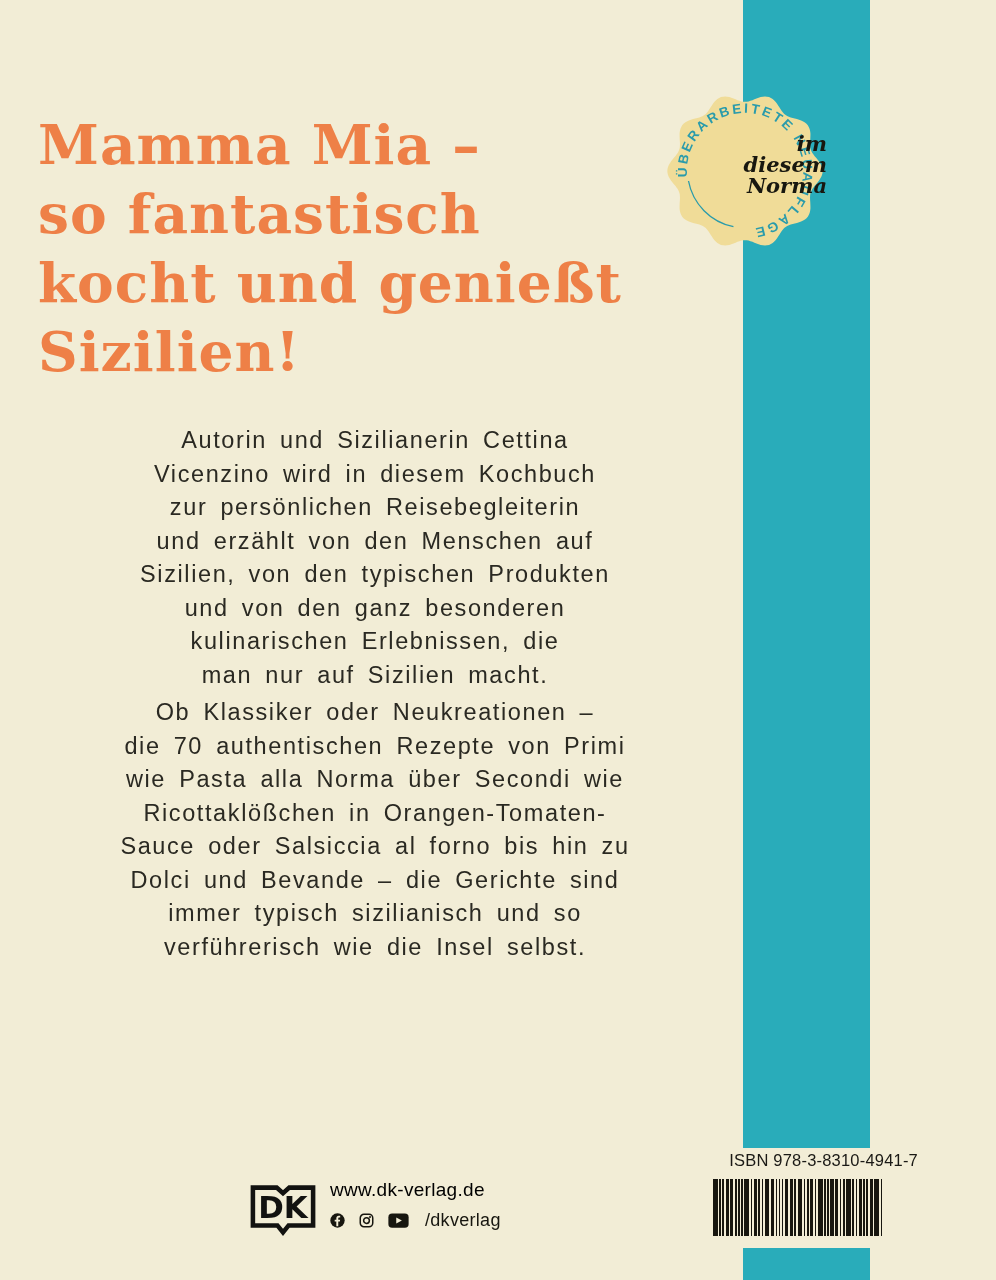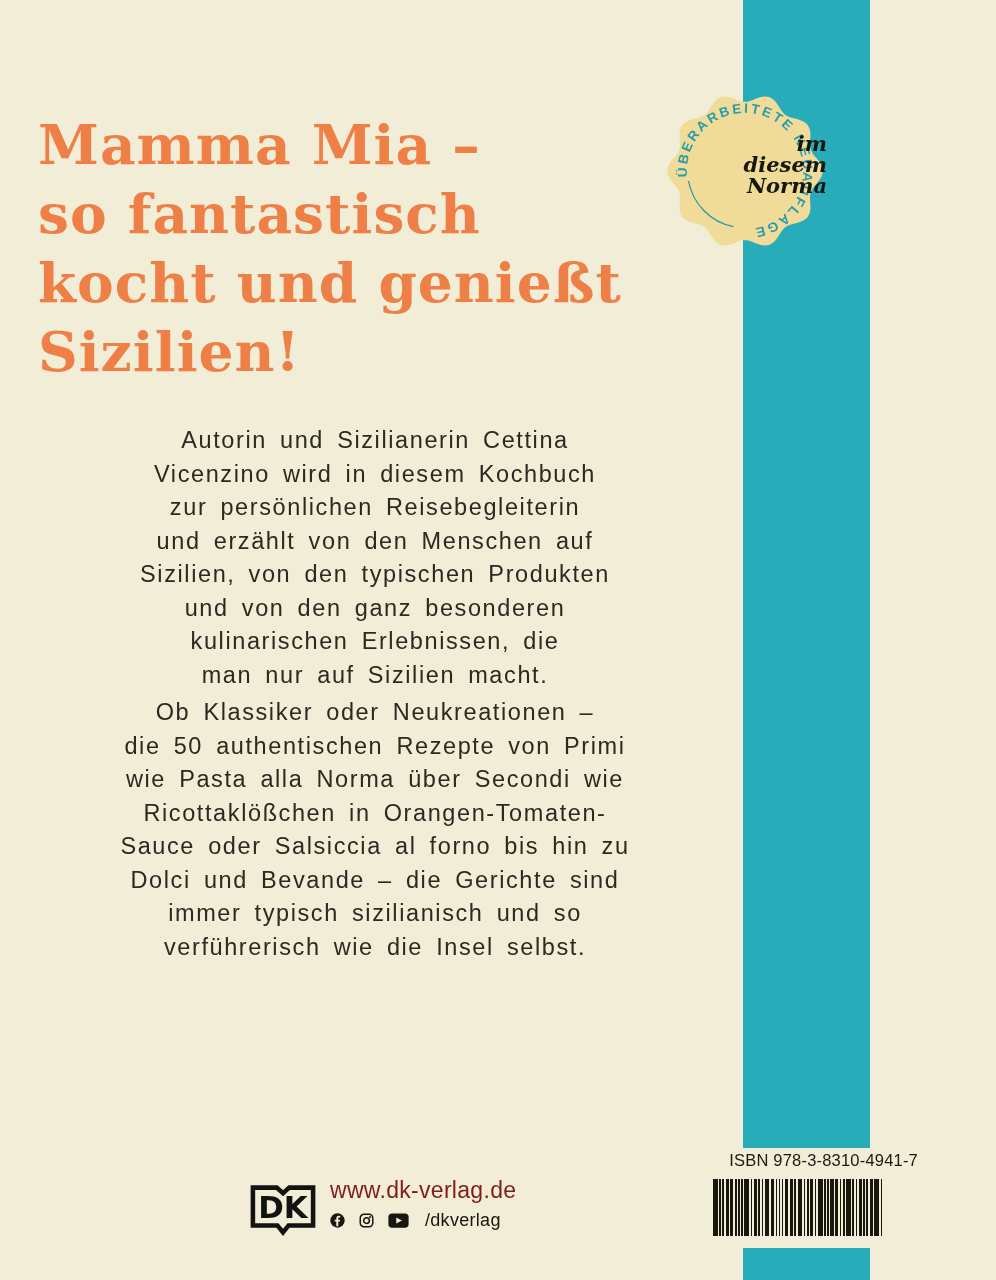--- a/index.html
+++ b/index.html
@@ -50,21 +50,21 @@
     font-style:italic;font-weight:700;
     font-size:21px;line-height:21px;
     color:#18170f;text-align:center;
   }
 
   
   .dk-logo{left:248px;top:1178px;width:70px;height:64px;text-align:right;}
   .dk-logo svg{display:block;width:70px;height:64px;}
   .website{
     left:330px;top:1176px;width:260px;
-    font-size:23px;line-height:28px;color:#7f1d1d;letter-spacing:0.3px;
+    font-size:19px;line-height:28px;color:#000000;letter-spacing:0.3px;
   }
   .social-row{
     left:330px;top:1210px;height:20px;
     display:flex;align-items:center;gap:14px;
   }
   .social-row svg{display:block;}
   .handle{
     font-size:18px;color:#17160f;letter-spacing:0.3px;margin-left:2px;text-align:right;
   }
 
@@ -92,21 +92,21 @@
 
 <div class="abs para para-intro">Autorin und Sizilianerin Cettina
 Vicenzino wird in diesem Kochbuch
 zur persönlichen Reisebegleiterin
 und erzählt von den Menschen auf
 Sizilien, von den typischen Produkten
 und von den ganz besonderen
 kulinarischen Erlebnissen, die
 man nur auf Sizilien macht.</div>
 <div class="abs para para-recipes">Ob Klassiker oder Neukreationen –
-die 50 authentischen Rezepte von Primi
+die 70 authentischen Rezepte von Primi
 wie Pasta alla Norma über Secondi wie
 Ricottaklößchen in Orangen-Tomaten-
 Sauce oder Salsiccia al forno bis hin zu
 Dolci und Bevande – die Gerichte sind
 immer typisch sizilianisch und so
 verführerisch wie die Insel selbst.</div>
 
 <div class="abs badge">
   <svg viewBox="0 0 200 200">
     <path id="scallop" d="M194.7,100.0L194.5,102.5L193.9,104.9L192.9,107.3L191.6,109.6L190.1,111.9L188.4,114.0L186.7,116.1L185.0,118.1L183.5,120.0L182.1,122.0L181.0,124.0L180.2,126.1L179.6,128.2L179.4,130.5L179.3,132.8L179.4,135.3L179.6,138.0L179.7,140.6L179.8,143.3L179.8,146.0L179.4,148.7L178.8,151.2L177.9,153.5L176.6,155.7L175.0,157.5L173.1,159.2L170.9,160.5L168.4,161.6L165.9,162.5L163.3,163.3L160.7,163.9L158.1,164.6L155.7,165.3L153.5,166.1L151.4,167.0L149.6,168.2L147.8,169.6L146.3,171.3L144.8,173.2L143.4,175.3L142.1,177.5L140.6,179.7L139.1,182.0L137.5,184.1L135.7,186.1L133.7,187.8L131.6,189.1L129.3,190.1L126.8,190.6L124.3,190.8L121.8,190.6L119.1,190.1L116.6,189.3L114.0,188.4L111.5,187.4L109.1,186.4L106.7,185.6L104.4,184.9L102.2,184.4L100.0,184.3L97.8,184.4L95.6,184.9L93.3,185.6L90.9,186.4L88.5,187.4L86.0,188.4L83.4,189.3L80.9,190.1L78.2,190.6L75.7,190.8L73.2,190.6L70.7,190.1L68.4,189.1L66.3,187.8L64.3,186.1L62.5,184.1L60.9,182.0L59.4,179.7L57.9,177.5L56.6,175.3L55.2,173.2L53.7,171.3L52.2,169.6L50.4,168.2L48.6,167.0L46.5,166.1L44.3,165.3L41.9,164.6L39.3,163.9L36.7,163.3L34.1,162.5L31.6,161.6L29.1,160.5L26.9,159.2L25.0,157.5L23.4,155.7L22.1,153.5L21.2,151.2L20.6,148.7L20.2,146.0L20.2,143.3L20.3,140.6L20.4,138.0L20.6,135.3L20.7,132.8L20.6,130.5L20.4,128.2L19.8,126.1L19.0,124.0L17.9,122.0L16.5,120.0L15.0,118.1L13.3,116.1L11.6,114.0L9.9,111.9L8.4,109.6L7.1,107.3L6.1,104.9L5.5,102.5L5.3,100.0L5.5,97.5L6.1,95.1L7.1,92.7L8.4,90.4L9.9,88.1L11.6,86.0L13.3,83.9L15.0,81.9L16.5,80.0L17.9,78.0L19.0,76.0L19.8,73.9L20.4,71.8L20.6,69.5L20.7,67.2L20.6,64.7L20.4,62.0L20.3,59.4L20.2,56.7L20.2,53.9L20.6,51.3L21.2,48.8L22.1,46.5L23.4,44.3L25.0,42.5L26.9,40.8L29.1,39.5L31.6,38.4L34.1,37.5L36.7,36.7L39.3,36.1L41.9,35.4L44.3,34.7L46.5,33.9L48.6,33.0L50.4,31.8L52.2,30.4L53.7,28.7L55.2,26.8L56.5,24.7L57.9,22.5L59.4,20.3L60.9,18.0L62.5,15.9L64.3,13.9L66.3,12.2L68.4,10.9L70.7,9.9L73.2,9.4L75.7,9.2L78.2,9.4L80.9,9.9L83.4,10.7L86.0,11.6L88.5,12.6L90.9,13.6L93.3,14.4L95.6,15.1L97.8,15.6L100.0,15.7L102.2,15.6L104.4,15.1L106.7,14.4L109.1,13.6L111.5,12.6L114.0,11.6L116.6,10.7L119.1,9.9L121.8,9.4L124.3,9.2L126.8,9.4L129.3,9.9L131.6,10.9L133.7,12.2L135.7,13.9L137.5,15.9L139.1,18.0L140.6,20.3L142.1,22.5L143.4,24.7L144.8,26.8L146.3,28.7L147.8,30.4L149.6,31.8L151.4,33.0L153.5,33.9L155.7,34.7L158.1,35.4L160.7,36.1L163.3,36.7L165.9,37.5L168.4,38.4L170.9,39.5L173.1,40.8L175.0,42.5L176.6,44.3L177.9,46.5L178.8,48.8L179.4,51.3L179.8,53.9L179.8,56.7L179.7,59.4L179.6,62.0L179.4,64.7L179.3,67.2L179.4,69.5L179.6,71.8L180.2,73.9L181.0,76.0L182.1,78.0L183.5,80.0L185.0,81.9L186.7,83.9L188.4,86.0L190.1,88.1L191.6,90.4L192.9,92.7L193.9,95.1L194.5,97.5L194.7,100.0Z" fill="#f0dc98"></path>

